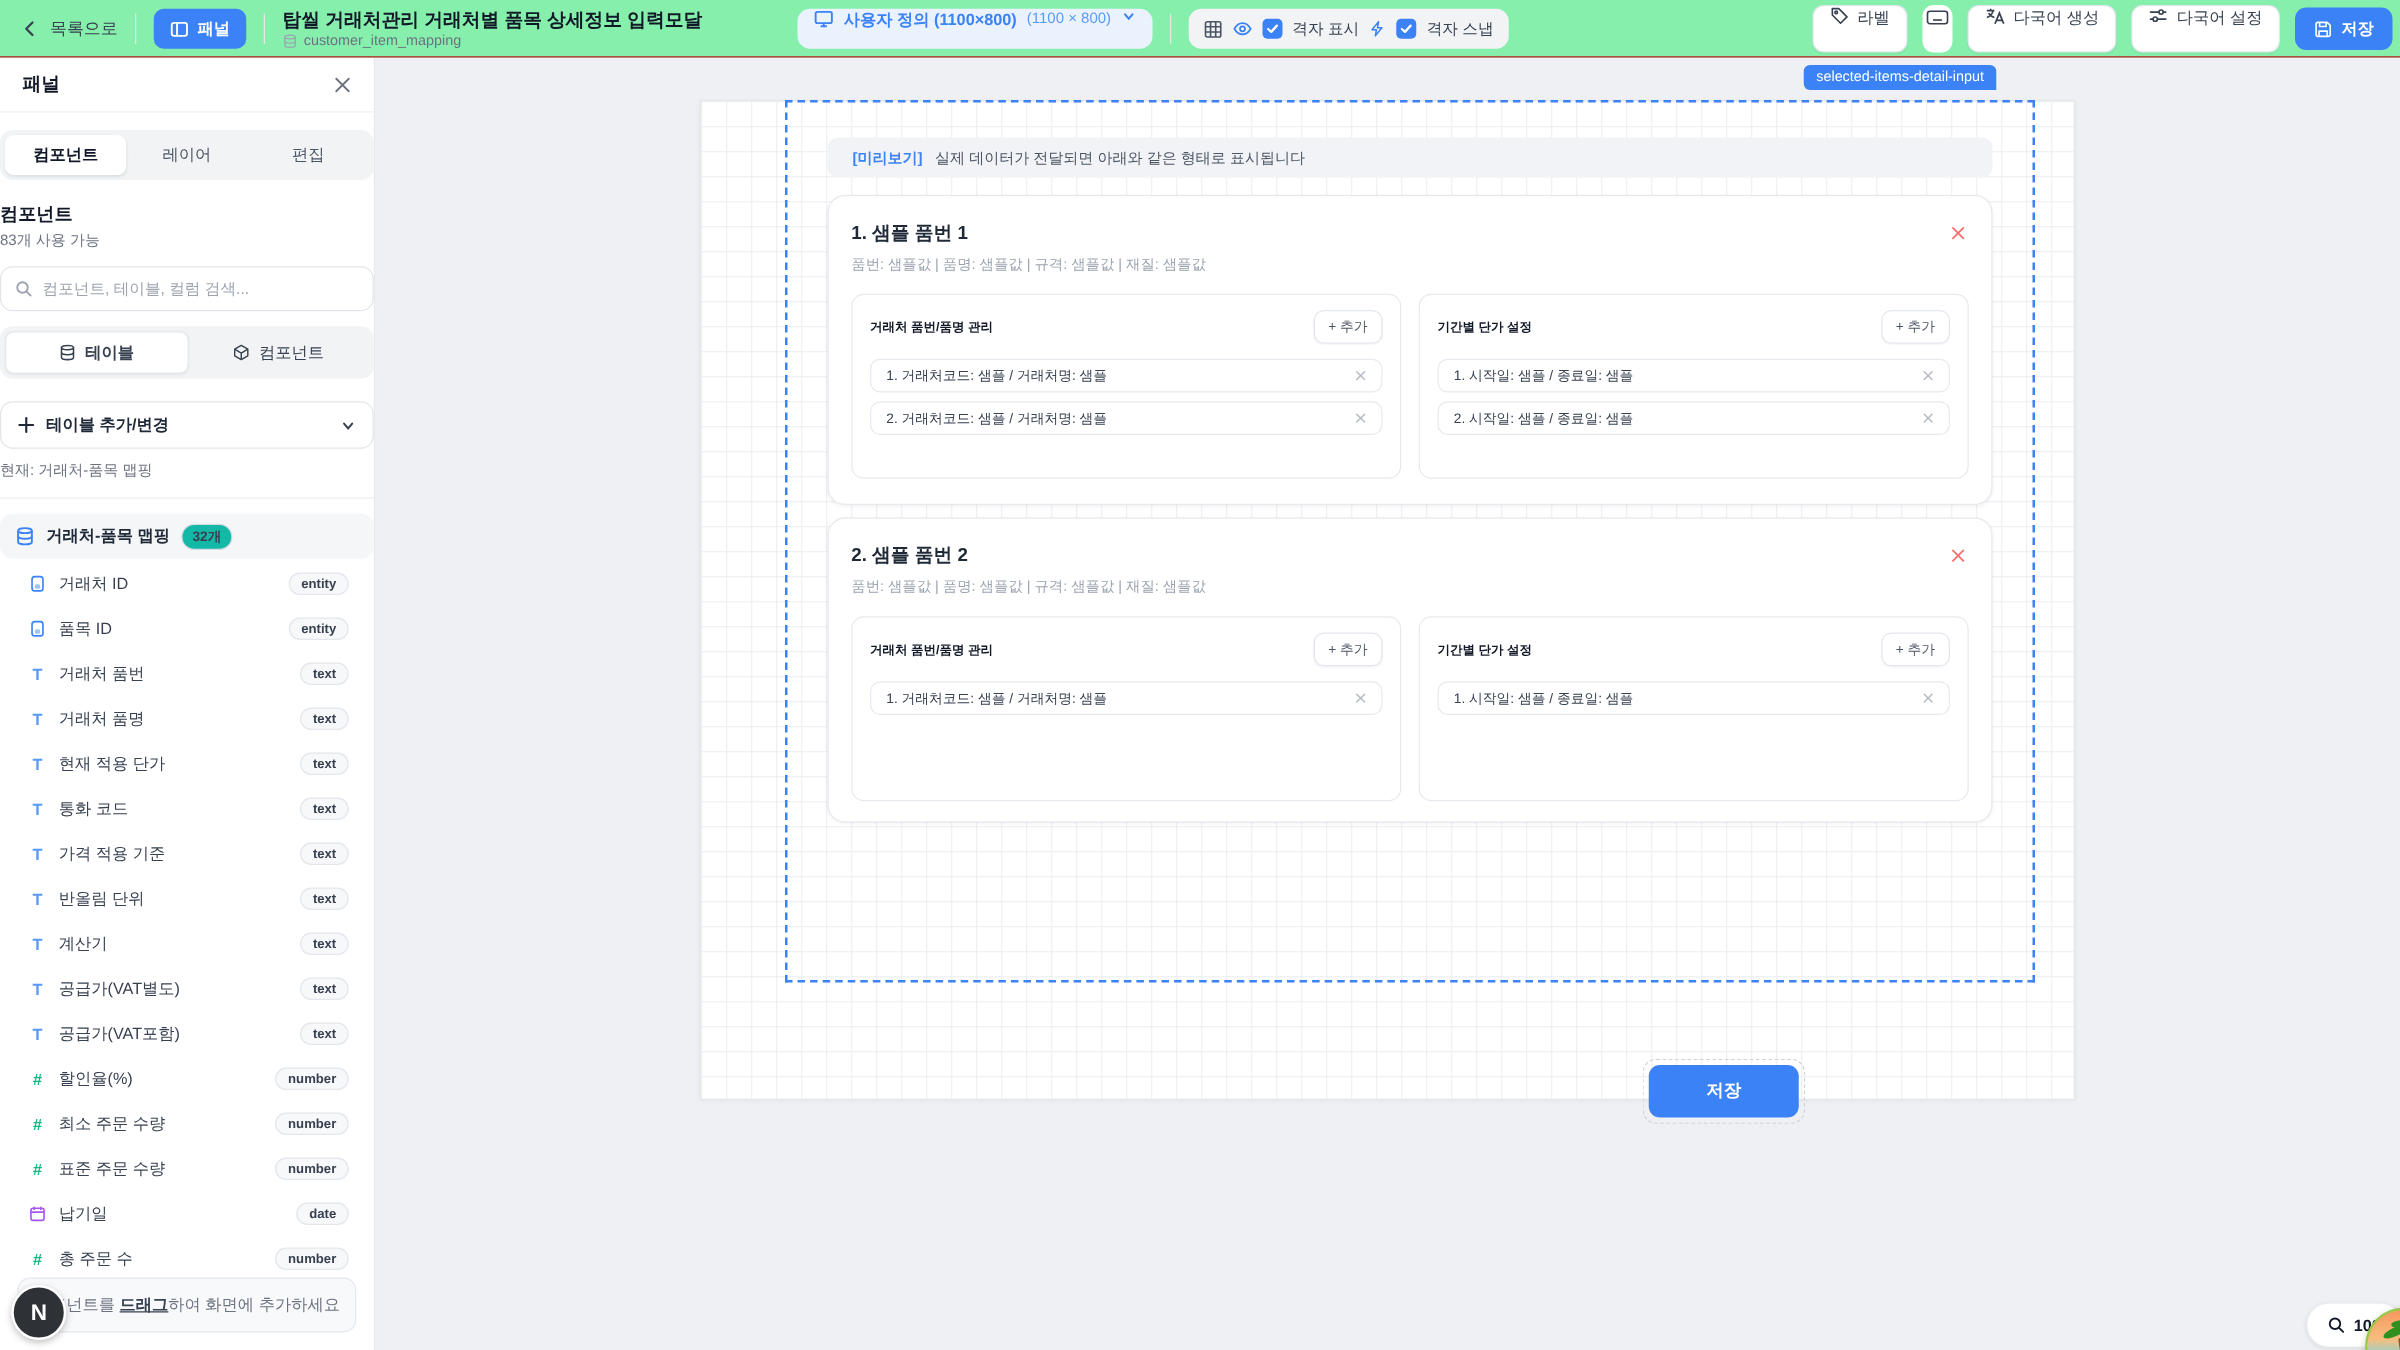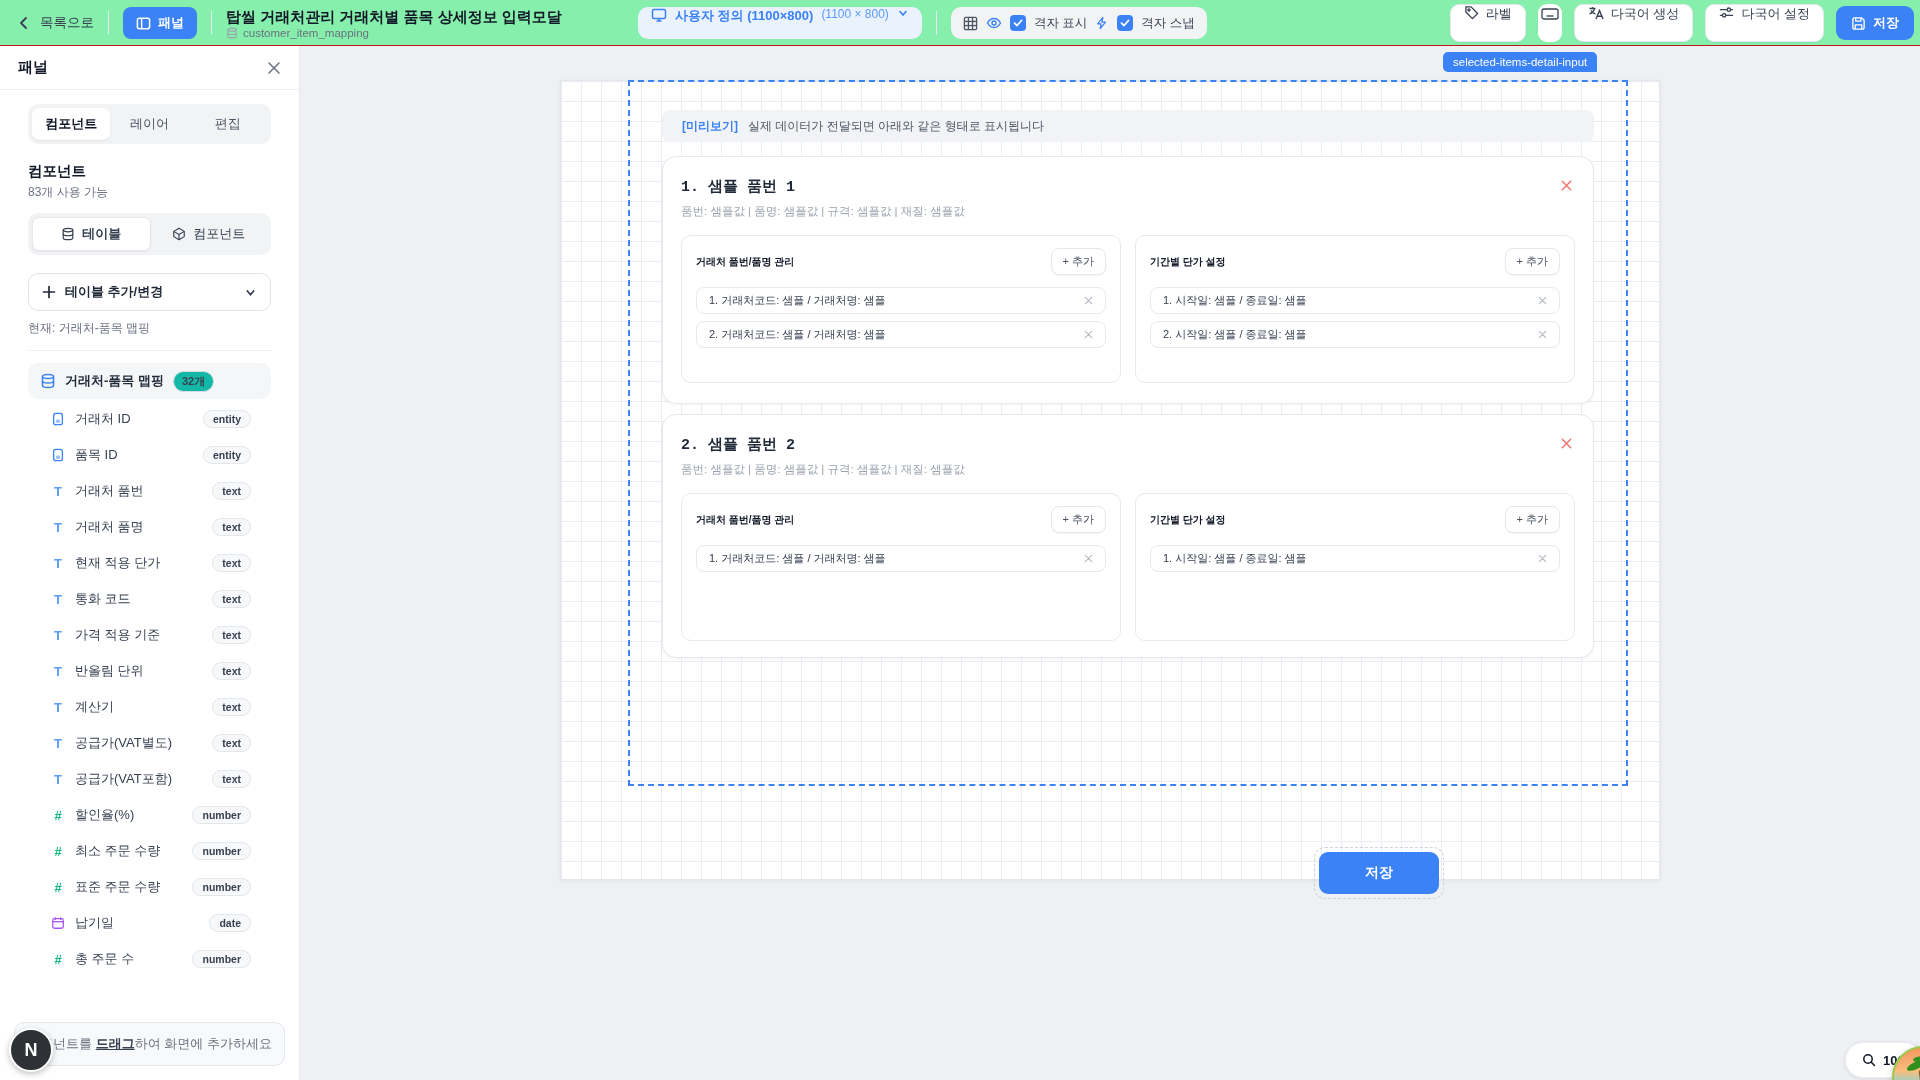--- a/index.html
+++ b/index.html
@@ -24,21 +24,21 @@
   .checkbox { width:16px; height:16px; border-radius:4px; background:#3b82f6; display:flex; align-items:center; justify-content:center; cursor:pointer; }
   .tb-right { position:absolute; right:6px; top:6px; height:34px; display:flex; align-items:center; gap:12px; }
   .tb-btn { height:38px; display:flex; align-items:flex-start; gap:7px; background:#fff; border:1px solid #e3e7ee; border-radius:9px; padding:0 13px; font-size:13px; color:#374151; box-shadow:0 1px 1px rgba(16,24,40,.04); cursor:pointer; }
   .tb-icon-only { border:none; box-shadow:none; padding:0 2px; }
   .save-btn-top { height:34px; display:flex; align-items:center; gap:7px; background:#3b82f6; border-radius:9px; padding:0 15px; font-size:13px; font-weight:700; color:#fff; cursor:pointer; }
 
   
   .left-panel { position:absolute; left:0; top:46px; width:300px; height:1034px; background:#fff; border-right:1px solid #e7e9ee; z-index:20; }
   .lp-header { height:44px; display:flex; align-items:center; justify-content:space-between; padding:0 18px; border-bottom:1px solid #eef0f3; }
   .lp-title { font-size:15px; font-weight:700; color:#111827; }
-  .lp-body { padding:14px 28px 0; }
+  .lp-body { padding:14px 0 0; }
   .seg { display:flex; background:#f1f3f5; border-radius:10px; padding:4px; }
   .seg-tab { flex:1; text-align:center; font-size:13px; color:#4b5563; padding:7px 0; border-radius:7px; cursor:pointer; }
   .seg-tab.active { background:#fff; color:#111827; font-weight:700; box-shadow:0 1px 2px rgba(16,24,40,.08); }
   .sec-title { margin-top:18px; font-size:14.5px; font-weight:700; color:#111827; }
   .sec-count { margin-top:3px; font-size:12px; color:#6b7280; }
   .search-box { margin-top:12px; height:36px; border:1px solid #e1e5ea; border-radius:10px; display:flex; align-items:center; padding:0 11px; gap:8px; }
   .search-box input { border:none; outline:none; flex:1; font-size:12.5px; color:#374151; font-family:"Liberation Sans",sans-serif; background:transparent; }
   .search-box input::placeholder { color:#9ca3af; }
   .mode-seg { margin-top:12px; display:flex; background:#f1f3f5; border-radius:10px; padding:4px; }
   .mode-btn { flex:1; display:flex; align-items:center; justify-content:center; gap:7px; font-size:13px; color:#374151; padding:7px 0; border-radius:7px; cursor:pointer; }
@@ -66,21 +66,21 @@
   .artboard { position:absolute; left:260px; top:34px; width:1100px; height:800px; background:#fff;
     background-image:linear-gradient(to right,#e9ecf0 1px,transparent 1px),linear-gradient(to bottom,#e9ecf0 1px,transparent 1px);
     background-size:20px 20px; border:1px solid #e3e6ea; box-shadow:0 1px 4px rgba(16,24,40,.06); }
   .selection { position:absolute; left:328px; top:34px; width:1000px; height:706px; border:2px dashed #3b82f6; padding:28px 32px 0; }
   .sel-tooltip { position:absolute; left:1143px; top:6px; background:#3b82f6; color:#fff; font-size:11.5px; padding:4px 10px; border-radius:5px 5px 0 5px; z-index:40; white-space:nowrap; }
   .notice { height:32px; background:#f1f3f6; border-radius:8px; display:flex; align-items:center; gap:10px; padding:0 20px; }
   .notice-tag { font-size:12px; font-weight:700; color:#3b82f6; }
   .notice-text { font-size:12px; color:#4b5563; }
   .pcard { margin-top:14px; background:#fff; border:1px solid #e7e9ee; border-radius:14px; padding:20px 18px 20px; box-shadow:0 1px 3px rgba(16,24,40,.05); }
   .pcard + .pcard { margin-top:10px; padding-bottom:16px; }
-  .card-head { display:flex; align-items:flex-start; justify-content:space-between;font-family:Liberation Mono, monospace; }
+  .card-head { display:flex; align-items:center; justify-content:space-between; }
   .card-title { font-size:15px; font-weight:700; color:#1f2937; }
   .card-close { cursor:pointer; padding:2px; }
   .card-meta { margin-top:8px; font-size:11.5px; color:#9aa3af; }
   .panels { margin-top:16px; display:grid; grid-template-columns:1fr 1fr; gap:14px; }
   .ppanel { border:1px solid #e7e9ee; border-radius:10px; padding:12px 14px; height:148px; }
   .panel-head { display:flex; align-items:center; justify-content:space-between; margin-bottom:12px; }
   .panel-title { font-size:10px; font-weight:700; color:#111827; }
   .add-btn { background:#fff; border:1px solid #e3e7ee; border-radius:8px; padding:5px 11px; font-size:11px; color:#4b5563; box-shadow:0 1px 1px rgba(16,24,40,.04); cursor:pointer; }
   .prow { border:1px solid #e7e9ee; border-radius:8px; height:27px; display:flex; align-items:center; justify-content:space-between; padding:0 12px; margin-bottom:7px; font-size:11px; color:#374151; }
   .prow-x { cursor:pointer; display:flex; }
@@ -227,20 +227,27 @@
       </svg>
   </div>
   <div class="lp-body">
     <div class="seg">
       <div class="seg-tab active">컴포넌트</div>
       <div class="seg-tab">레이어</div>
       <div class="seg-tab">편집</div>
     </div>
     <div class="sec-title">컴포넌트</div>
     <div class="sec-count">83개 사용 가능</div>
+    <div class="search-box">
+      <svg width="14" height="14" viewBox="0 0 14 14" fill="none" stroke="#9ca3af" stroke-width="1.5" stroke-linecap="round">
+          <circle cx="6" cy="6" r="4.2"></circle>
+          <line x1="9.3" y1="9.3" x2="12.5" y2="12.5"></line>
+        </svg>
+      <input type="text" placeholder="컴포넌트, 테이블, 컬럼 검색..." style="">
+    </div>
     <div class="mode-seg">
       <div class="mode-btn active">
         <svg width="14" height="14" viewBox="0 0 16 16" fill="none" stroke="#374151" stroke-width="1.4">
             <ellipse cx="8" cy="3.5" rx="5.5" ry="2"></ellipse>
             <path d="M2.5 3.5v9c0 1.1 2.5 2 5.5 2s5.5-.9 5.5-2v-9"></path>
             <path d="M2.5 8c0 1.1 2.5 2 5.5 2s5.5-.9 5.5-2"></path>
           </svg>
         <span>테이블</span>
       </div>
       <div class="mode-btn">

